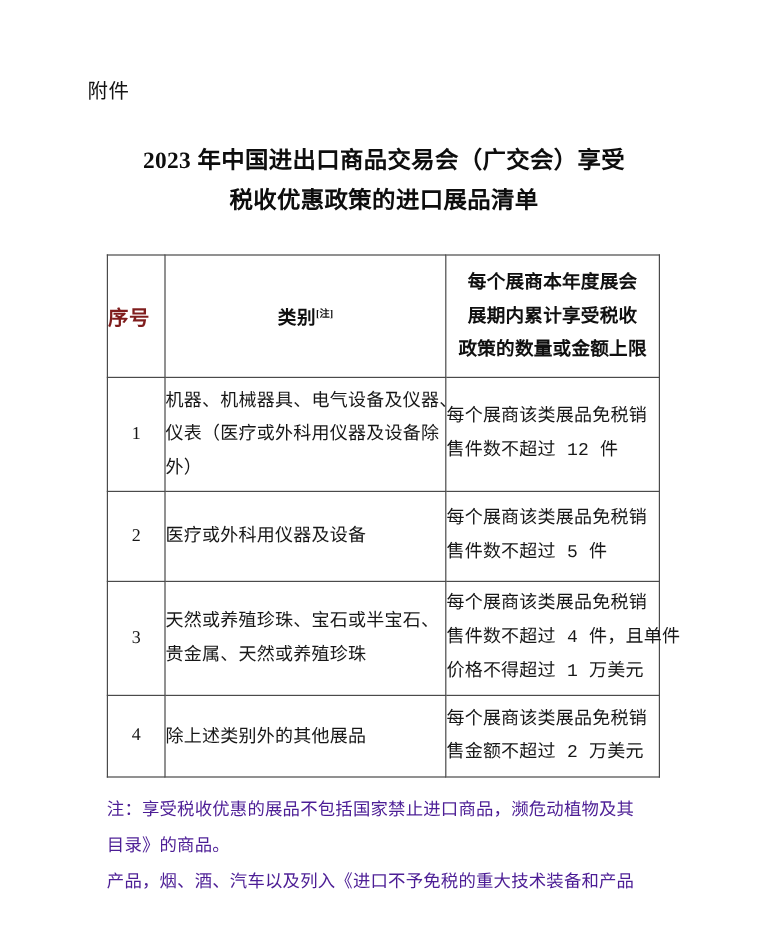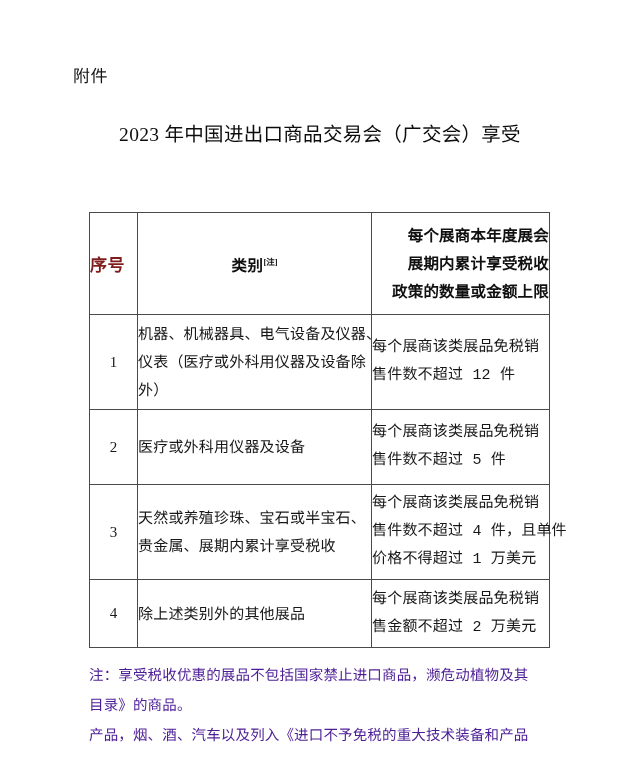--- a/index.html
+++ b/index.html
@@ -37,21 +37,21 @@
 
   
   .doc-title {
     position: absolute;
     left: 95px;
     top: 118px;
     width: 450px;
     text-align: center;
     font-size: 19.5px;
     line-height: 33px;
-    font-weight: normal;
+    font-weight: bold;
     letter-spacing: 0.3px;
     color: #0d0d0d;
   }
   .doc-title .tline { display: block; }
 
   
   .list-table {
     position: absolute;
     left: 89px;
     top: 212px;
@@ -85,21 +85,21 @@
     letter-spacing: 0.5px;
     color: #101010;
   }
   .th-cat .sup {
     font-size: 8.5px;
     font-weight: bold;
     vertical-align: super;
     letter-spacing: 0;
   }
   .th-cap {
-    text-align: right;
+    text-align: center;
     font-size: 15.5px;
     font-weight: bold;
     line-height: 28px;
     letter-spacing: 0.2px;
     color: #101010;
     padding: 10px 6px 10px 6px;
   }
   .th-cap .capline { display: block; white-space: nowrap; }
 
   
@@ -149,20 +149,21 @@
 </style>
 </head>
 <body>
 
 <div id="page">
 
   <div class="attachment-label">附件</div>
 
   <div class="doc-title">
     <span class="tline">2023 年中国进出口商品交易会（广交会）享受</span>
+    <span class="tline">税收优惠政策的进口展品清单</span>
   </div>
 
   <table class="list-table">
     <colgroup>
       <col class="c-seq">
       <col class="c-cat">
       <col class="c-cap">
     </colgroup>
     <thead>
       <tr class="r-head">
@@ -198,21 +199,21 @@
         <td class="td-cap">
           <span class="wline">每个展商该类展品免税销</span>
           <span class="wline">售件数不超过 5 件</span>
         </td>
       </tr>
 
       <tr class="r-3">
         <td class="td-seq">3</td>
         <td class="td-cat">
           <span class="wline">天然或养殖珍珠、宝石或半宝石、</span>
-          <span class="wline">贵金属、展期内累计享受税收</span>
+          <span class="wline">贵金属、天然或养殖珍珠</span>
         </td>
         <td class="td-cap">
           <span class="wline">每个展商该类展品免税销</span>
           <span class="wline">售件数不超过 4 件，且单件</span>
           <span class="wline">价格不得超过 1 万美元</span>
         </td>
       </tr>
 
       <tr class="r-4">
         <td class="td-seq">4</td>

